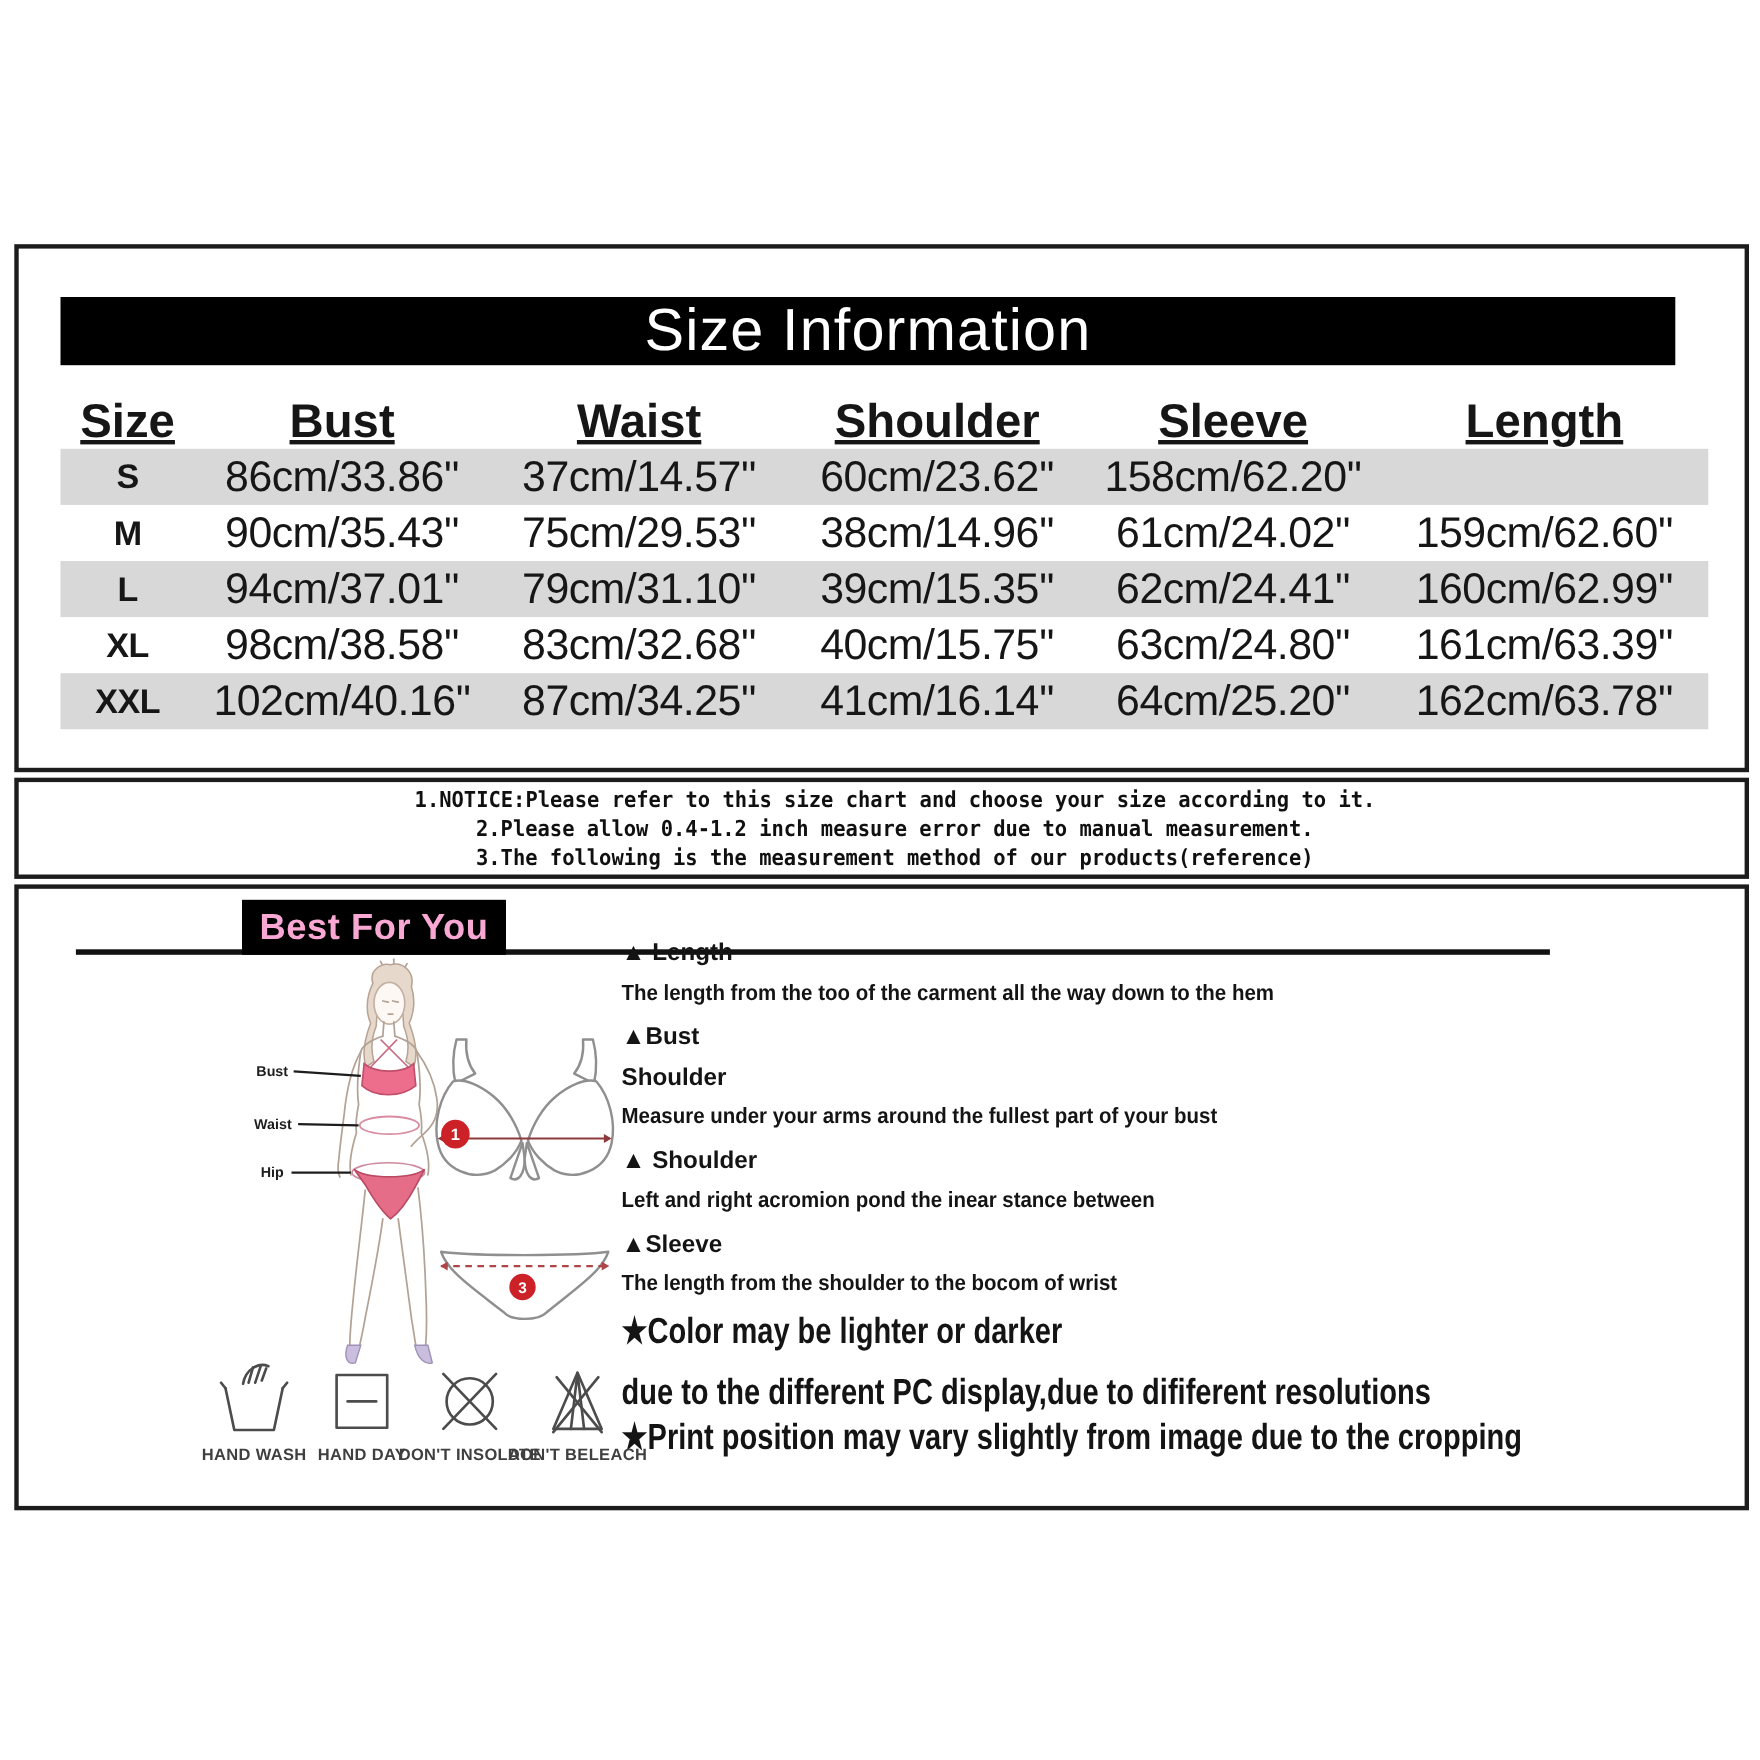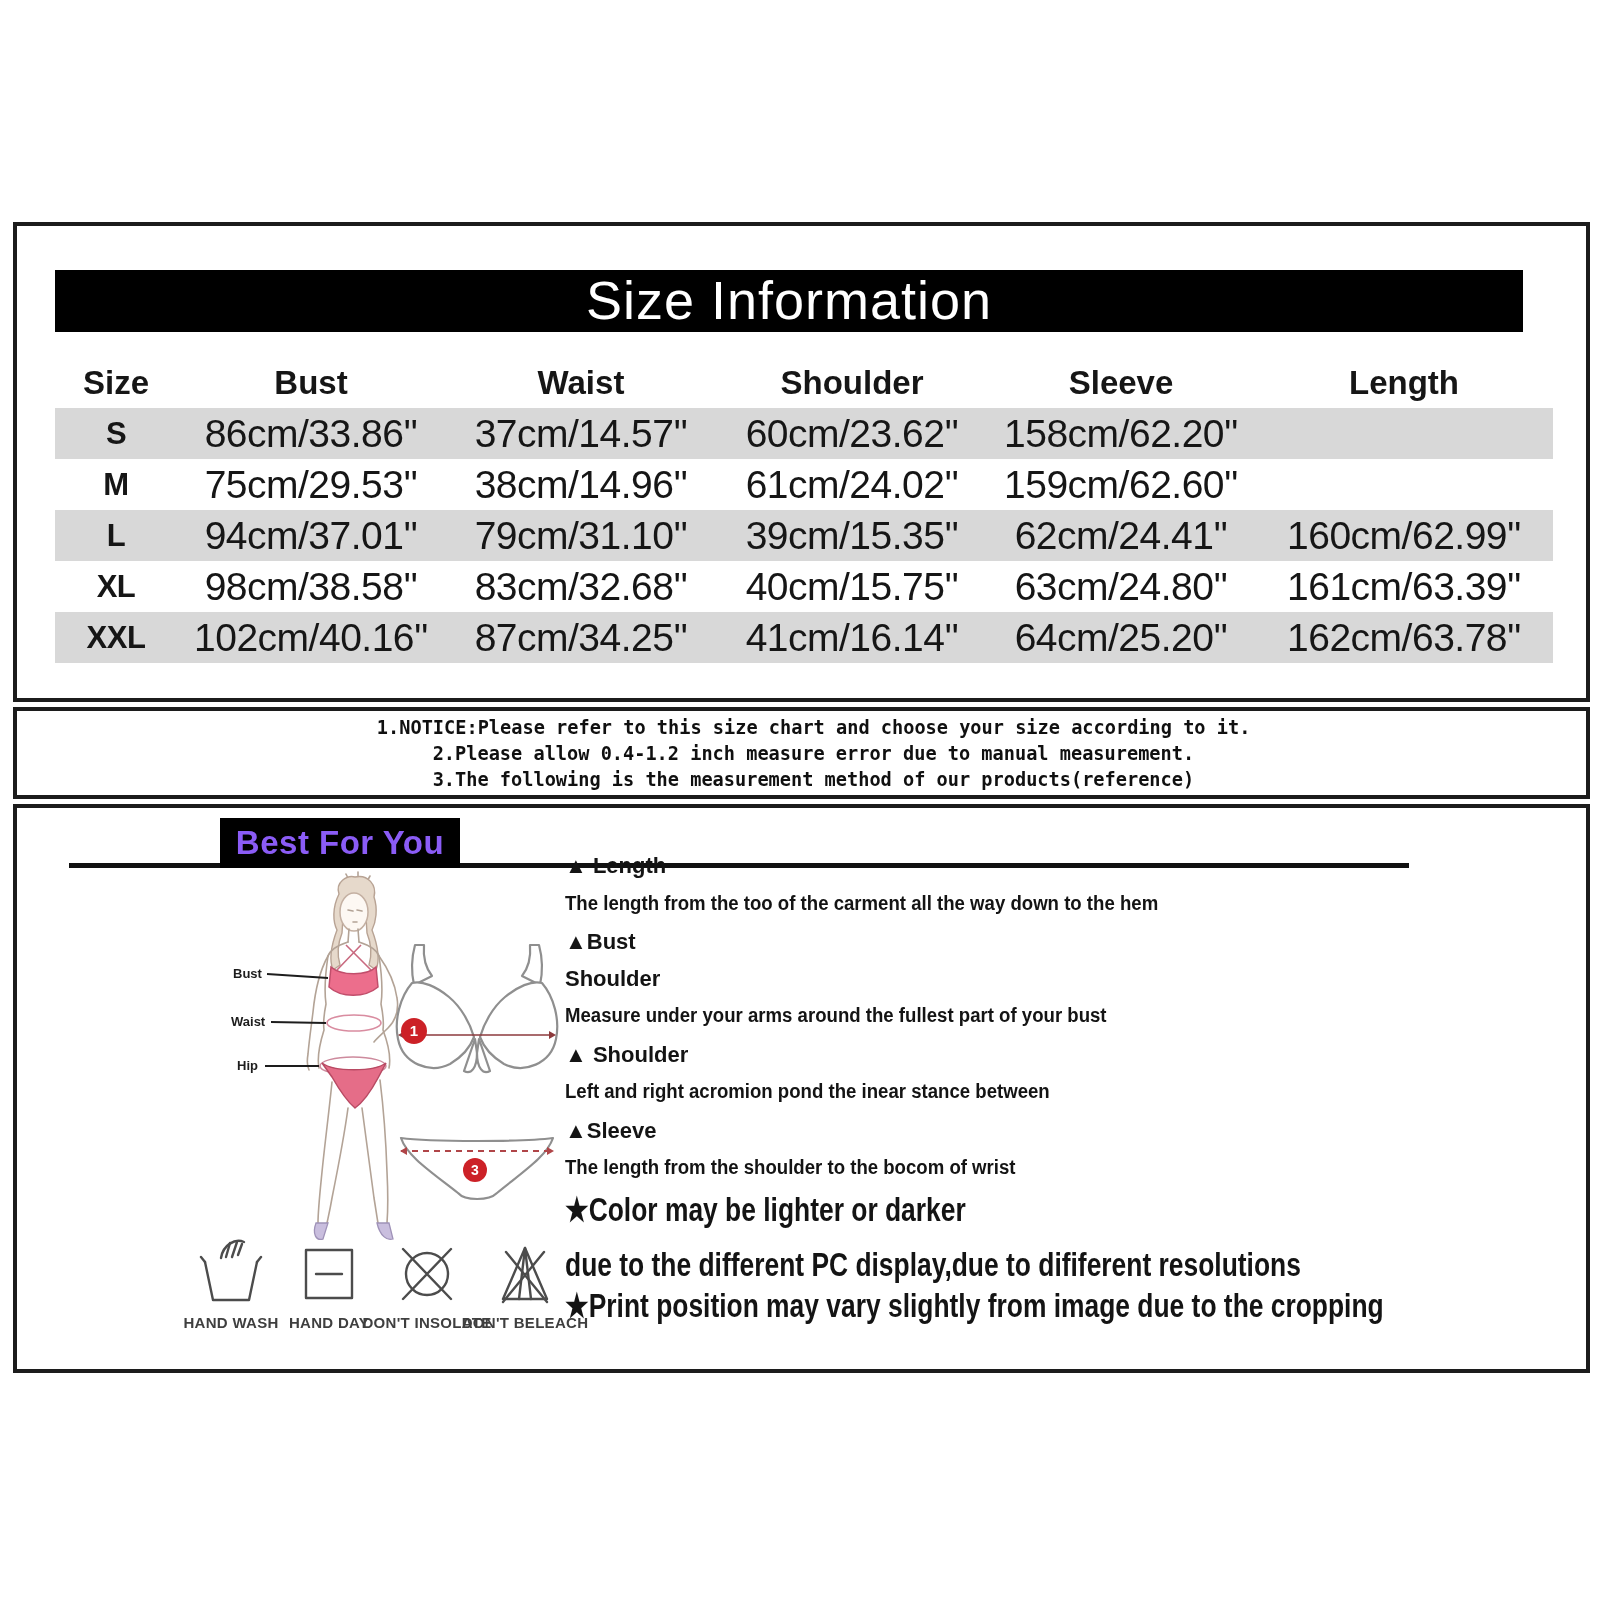--- a/index.html
+++ b/index.html
@@ -8,34 +8,34 @@
   .panel{position:absolute;left:13px;width:1577px;border:4px solid #1c1c1c;box-sizing:border-box;background:#fff;}
   .panel-table{top:222px;height:480px;}
   .panel-notice{top:707px;height:92px;}
   .panel-guide{top:804px;height:569px;}
 
   
   .title-banner{position:absolute;left:38px;top:44px;width:1468px;height:62px;background:#000;
                 color:#fff;font-size:54px;font-weight:400;text-align:center;line-height:60px;letter-spacing:1px;}
   .size-table{position:absolute;left:38px;top:132px;width:1498px;font-weight:700;}
   .trow{display:grid;grid-template-columns:122px 268px 272px 270px 268px 298px;align-items:center;}
-  .trow.head{height:50px;font-size:33px;}
+  .trow.head{height:50px;font-size:43px;text-decoration:underline;}
   .trow.data{height:51px;font-size:39px;font-weight:400;letter-spacing:-0.5px;}
   .trow.data .c0{font-size:31px;font-weight:700;}
   .trow .cell{text-align:center;white-space:nowrap;}
   .trow.stripe{background:#d8d8d8;}
 
   
   .notice{position:absolute;inset:0;display:flex;flex-direction:column;justify-content:center;align-items:center;
           font-family:"DejaVu Sans Mono",monospace;font-weight:700;font-size:20px;line-height:26px;color:#101010;padding-left:24px;}
   .notice div{transform:scaleX(.93);white-space:nowrap;}
 
   
   .underline{position:absolute;left:52px;top:55px;width:1340px;height:5px;background:#111;}
-  .bfy-banner{position:absolute;left:203px;top:10px;width:240px;height:50px;background:#000;color:#8b5cf6;
+  .bfy-banner{position:absolute;left:203px;top:10px;width:240px;height:50px;background:#000;color:#f9a8d4;
               font-size:33px;font-weight:700;text-align:center;line-height:50px;letter-spacing:.5px;}
   .fig-svg{position:absolute;left:214px;top:62px;}
   .bra-svg{position:absolute;left:375px;top:135px;}
   .panty-svg{position:absolute;left:380px;top:322px;}
   .gline{position:absolute;left:548px;white-space:nowrap;font-weight:700;color:#141414;}
   .g-head{font-size:22px;}
   .g-body{font-size:20px;transform:scaleX(.93);transform-origin:left;}
   .g-note{font-size:33px;transform:scaleX(.8);transform-origin:left;letter-spacing:0;}
   .care-row{position:absolute;left:168px;top:420px;display:flex;gap:6px;}
   .care{width:92px;display:flex;flex-direction:column;align-items:center;}
@@ -65,20 +65,21 @@
 
       <div class="trow data stripe">
         <div class="cell c0">S</div>
         <div class="cell c1">86cm/33.86''</div>
         <div class="cell c3">37cm/14.57''</div>
         <div class="cell c4">60cm/23.62''</div>
         <div class="cell c5">158cm/62.20''</div>
       </div>
       <div class="trow data">
         <div class="cell c0">M</div>
+        <div class="cell c1">90cm/35.43''</div>
         <div class="cell c2">75cm/29.53''</div>
         <div class="cell c3">38cm/14.96''</div>
         <div class="cell c4">61cm/24.02''</div>
         <div class="cell c5">159cm/62.60''</div>
       </div>
       <div class="trow data stripe">
         <div class="cell c0">L</div>
         <div class="cell c1">94cm/37.01''</div>
         <div class="cell c2">79cm/31.10''</div>
         <div class="cell c3">39cm/15.35''</div>

